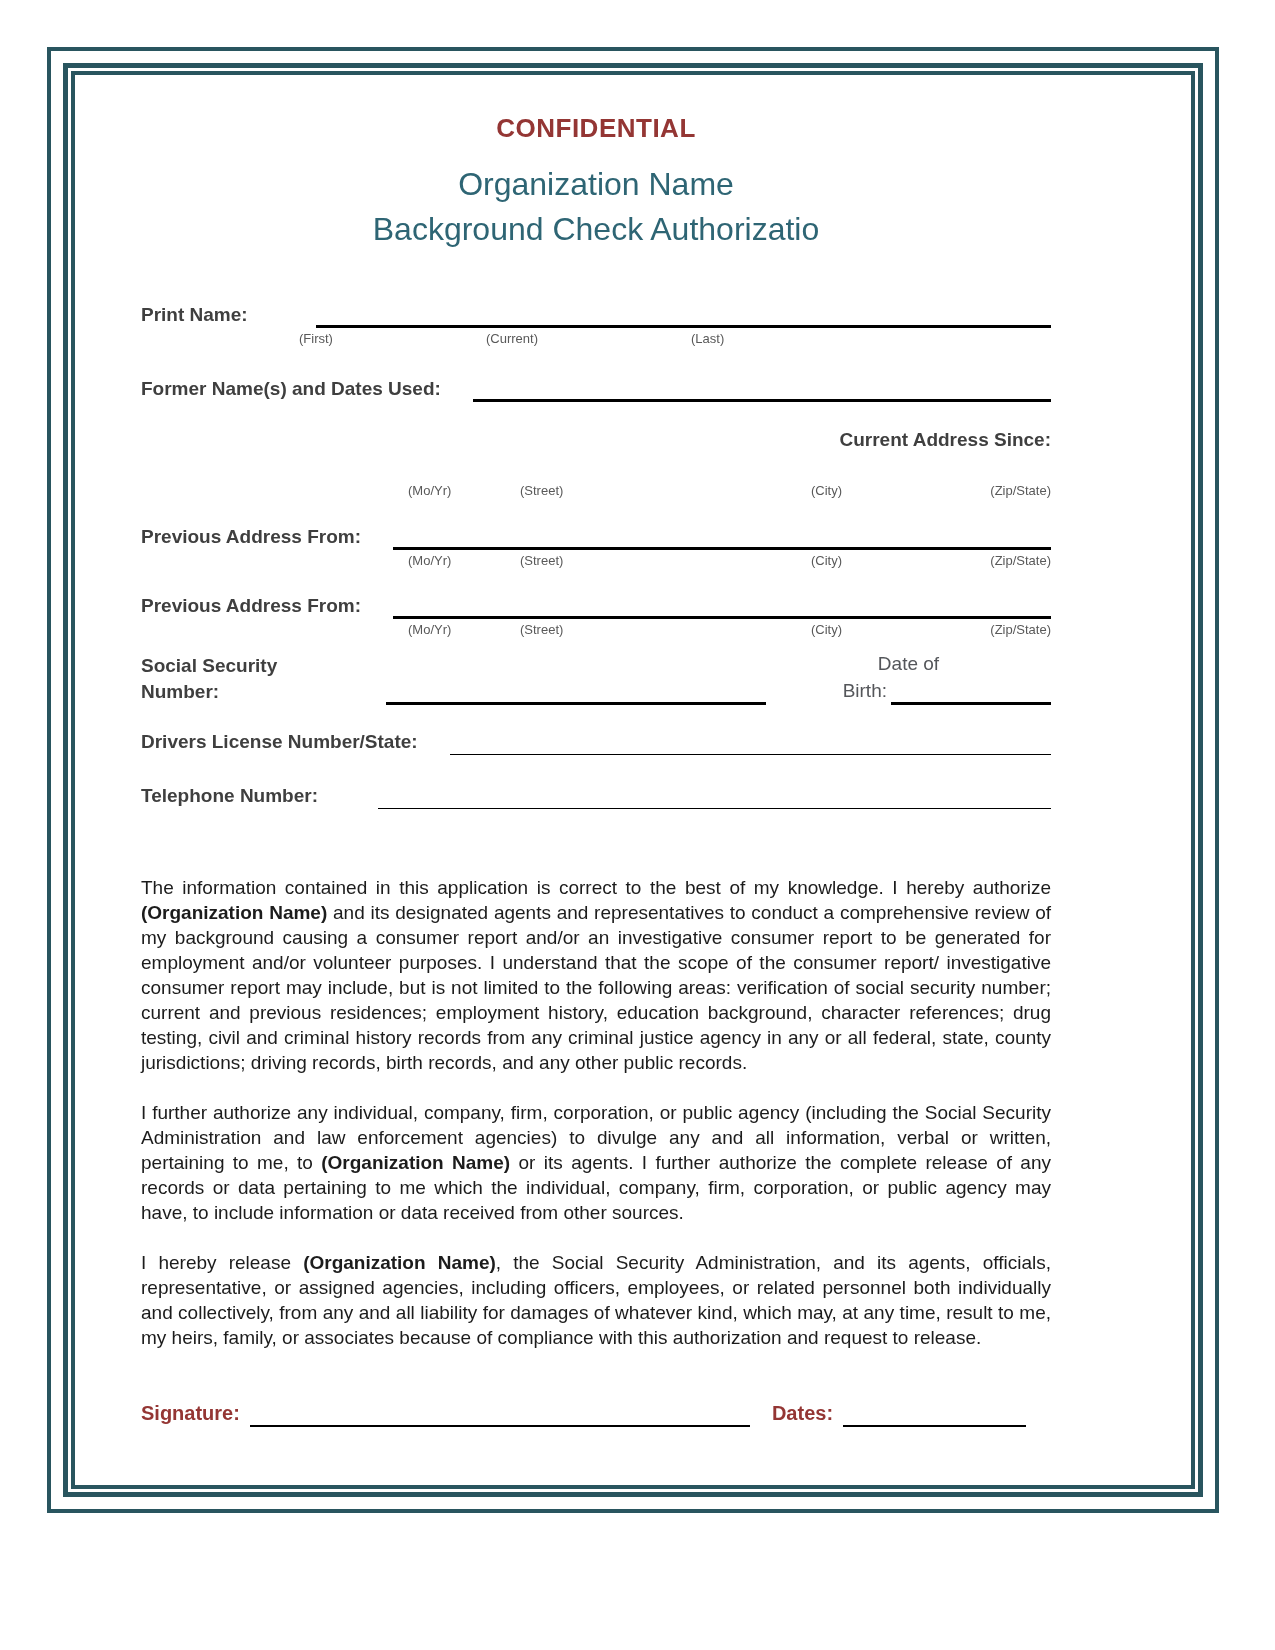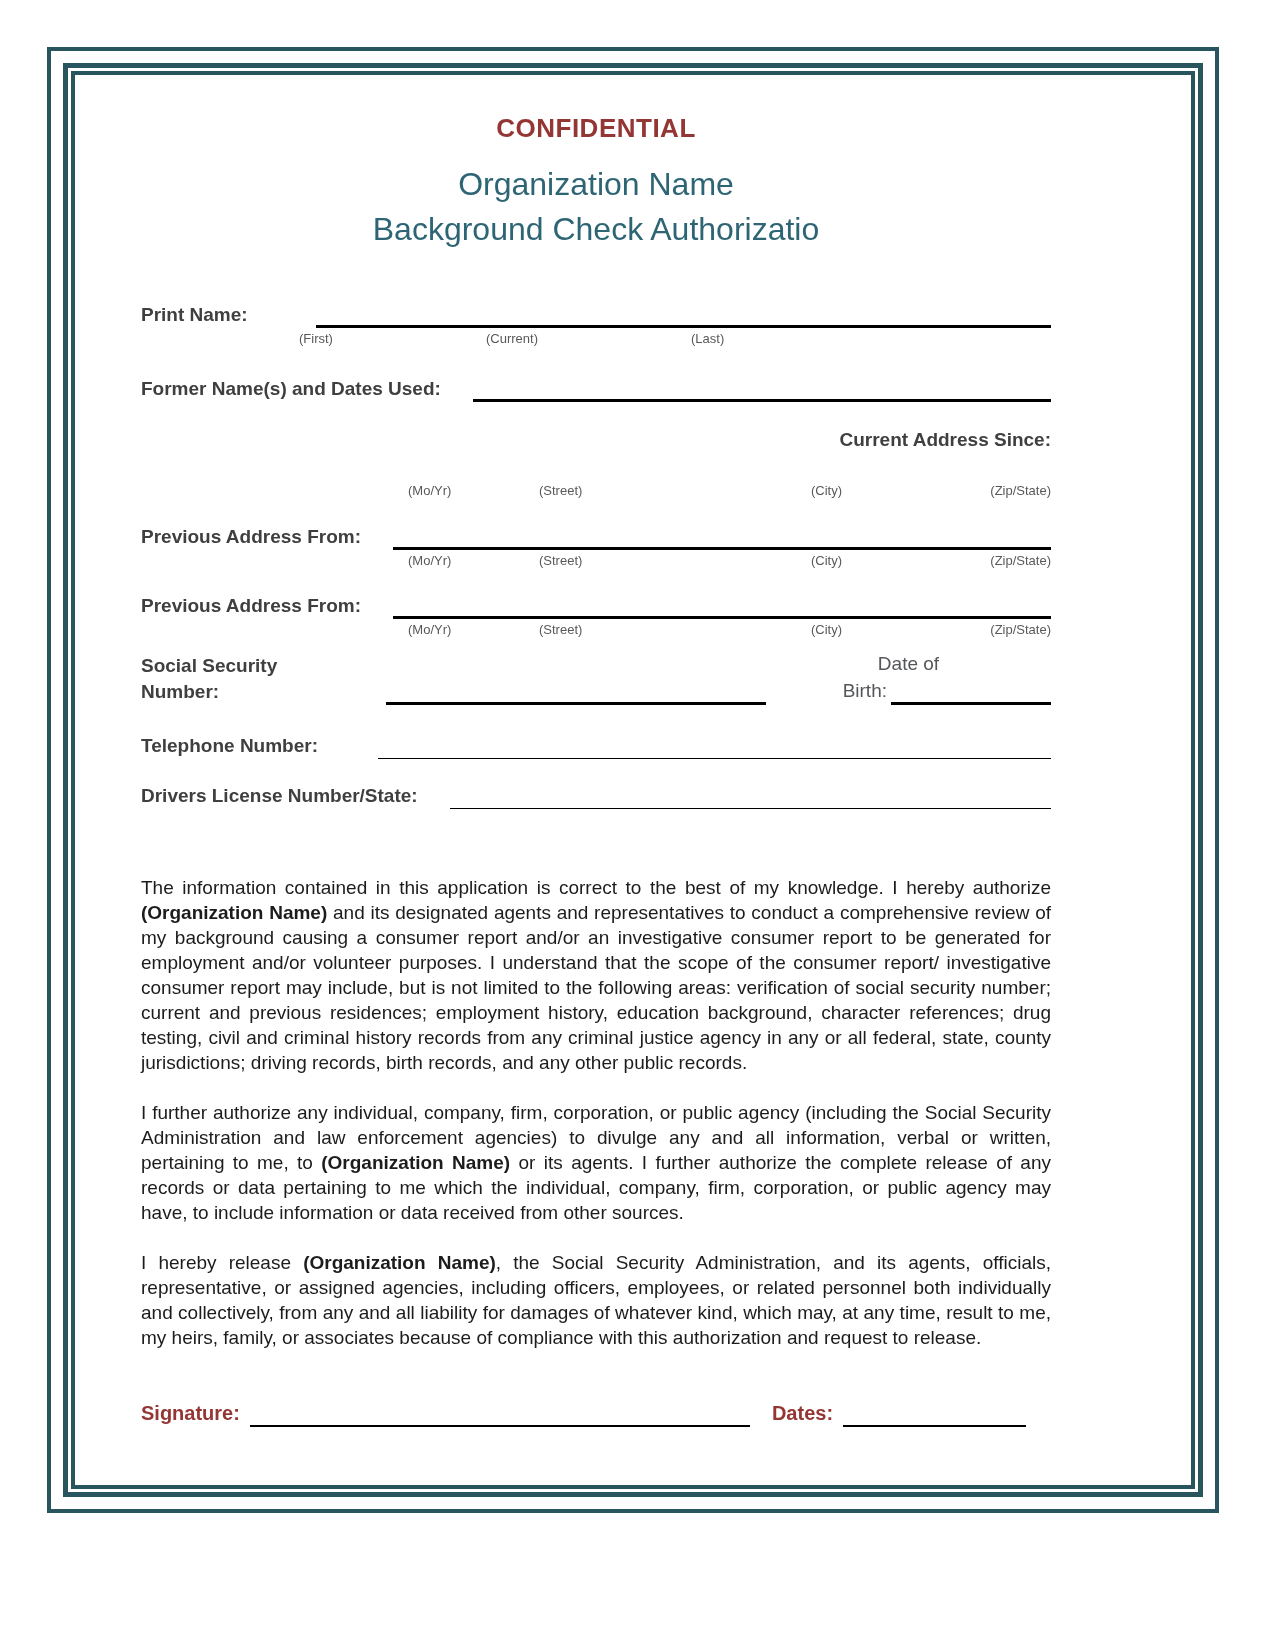--- a/index.html
+++ b/index.html
@@ -21,21 +21,21 @@
   .confidential{ text-align:center;font-size:26px;font-weight:bold;color:var(--red);letter-spacing:.5px;}
   .doc-title{margin-top:18px;text-align:center;font-size:32px;line-height:45px;color:var(--teal);}
 
   .frow{display:flex;align-items:flex-end;gap:24px;}
   .flabel{font-size:19px;font-weight:bold;color:var(--label);white-space:nowrap;line-height:26px;}
   .fill{flex:1;border-bottom:3px solid #000;height:26px;}
   .fill.thin{border-bottom-width:1px;}
   .subrow{position:relative;height:22px;font-size:13px;color:var(--sublabel);}
   .subrow span{position:absolute;top:3px;white-space:nowrap;}
   .p-first{left:158px;} .p-middle{left:345px;} .p-last{left:550px;}
-  .p-moyr{left:267px;} .p-street{left:398px;} .p-city{left:670px;} .p-zip{right:0;}
+  .p-moyr{left:267px;} .p-street{left:379px;} .p-city{left:670px;} .p-zip{right:0;}
 
   .row-print{margin-top:50px;} .row-print .fill{margin-left:44px;}
   .row-former{margin-top:26px;} .row-former .fill{margin-left:8px;}
   .row-curr{margin-top:25px;flex-direction:column;} .row-curr .fill{margin-left:8px;}
   .row-prev1{margin-top:22px;} .row-prev2{margin-top:21px;}
   .row-prev1 .fill,.row-prev2 .fill{margin-left:8px;}
 
   .row-ssn{margin-top:10px;display:flex;align-items:flex-end;}
   .ssn-label{width:190px;font-size:19px;font-weight:bold;color:var(--label);line-height:26px;}
   .ssn-line{width:380px;border-bottom:3px solid #000;height:26px;margin-left:55px;}
@@ -126,27 +126,27 @@
           <span class="ssn-line"></span>
           <span class="dob-block">
             <span class="dob-line1" style="display:block">Date of</span>
             <span class="dob-row2">
               <span>Birth:</span>
               <span class="dob-line"></span>
             </span>
           </span>
         </div>
 
-        <div class="frow row-tel">
-          <span class="flabel">Telephone Number:</span>
+        <div class="frow row-dl">
+          <span class="flabel">Drivers License Number/State:</span>
           <span class="fill thin"></span>
         </div>
 
-        <div class="frow row-dl">
-          <span class="flabel">Drivers License Number/State:</span>
+        <div class="frow row-tel">
+          <span class="flabel">Telephone Number:</span>
           <span class="fill thin"></span>
         </div>
 
         <div class="paragraphs">
           <div class="para"><span>The information contained in this application is correct to the best of my knowledge. I hereby authorize </span><b>(Organization Name)</b><span> and its designated agents and representatives to conduct a comprehensive review of my background causing a consumer report and/or an investigative consumer report to be generated for employment and/or volunteer purposes. I understand that the scope of the consumer report/ investigative consumer report may include, but is not limited to the following areas: verification of social security number; current and previous residences; employment history, education background, character references; drug testing, civil and criminal history records from any criminal justice agency in any or all federal, state, county jurisdictions; driving records, birth records, and any other public records.</span></div>
           <div class="para"><span>I further authorize any individual, company, firm, corporation, or public agency (including the Social Security Administration and law enforcement agencies) to divulge any and all information, verbal or written, pertaining to me, to </span><b>(Organization Name)</b><span> or its agents. I further authorize the complete release of any records or data pertaining to me which the individual, company, firm, corporation, or public agency may have, to include information or data received from other sources.</span></div>
           <div class="para"><span>I hereby release </span><b>(Organization Name)</b><span>, the Social Security Administration, and its agents, officials, representative, or assigned agencies, including officers, employees, or related personnel both individually and collectively, from any and all liability for damages of whatever kind, which may, at any time, result to me, my heirs, family, or associates because of compliance with this authorization and request to release.</span></div>
         </div>
 
         <div class="sig-row">

